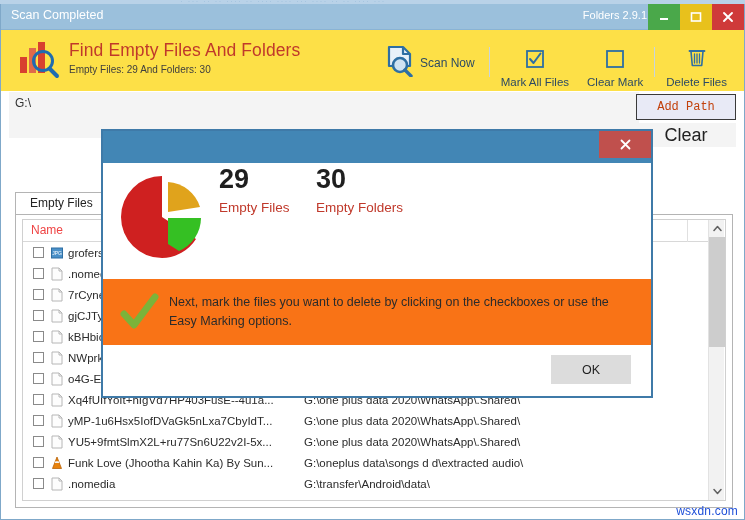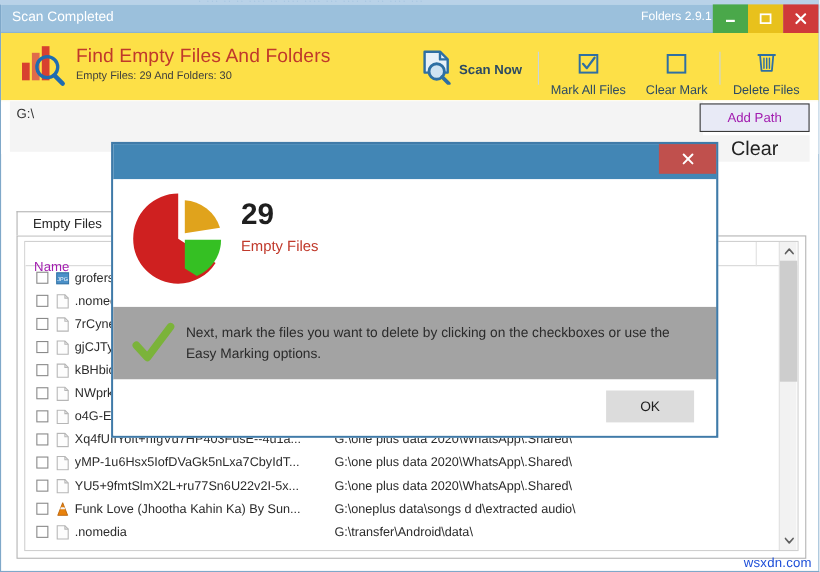--- a/index.html
+++ b/index.html
@@ -68,35 +68,35 @@
     font-size:10px; color:#3e3e3e; line-height:16px; margin-top:1px;
   }
 
   #tools { position:absolute; right:8px; top:6px; display:flex; align-items:flex-end; height:52px; }
   .tool {
     display:flex; flex-direction:column; align-items:center; justify-content:flex-end;
     padding:0 9px; cursor:pointer; height:50px;
   }
   .tool.horiz { flex-direction:row; align-items:center; padding-right:12px; }
   .tool .tlabel { font-size:11.5px; color:#2c4a63; margin-top:3px; white-space:nowrap; }
-  .tool.horiz .tlabel { margin-top:0; margin-left:4px; font-size:12px;font-weight:bold; }
+  .tool.horiz .tlabel { margin-top:0; margin-left:4px; font-size:12px; }
   .tsep { width:1px; height:30px; background:#c8d4de; align-self:center; margin:0 2px; }
 
   
   #pathrow { position:relative; height:48px; background:#ffffff; }
   #path-input {
     position:absolute; left:8px; top:0px; width:630px; height:46px;
     background:#f4f4f4; border:none;
     font-family:"Liberation Sans", sans-serif; font-size:12px; color:#333;
     padding:4px 6px; outline:none;
   }
   #btn-addpath {
     position:absolute; right:8px; top:2px; width:100px; height:26px;
     background:#e8eaf6; border:1px solid #3a3a3a;
-    font-family:Liberation Sans, sans-serif; font-size:12px; color:#a21caf;
+    font-family:Liberation Mono, monospace; font-size:12px; color:#c2410c;
     cursor:pointer;
   }
   #btn-clear {
     position:absolute; right:8px; top:31px; width:100px; height:24px;
     background:#f4f4f4; border:none;
     font-family:"Liberation Sans", sans-serif; font-size:18px; color:#222;
     cursor:pointer;
   }
 
   
@@ -109,21 +109,21 @@
   
   #listpanel {
     position:absolute; left:14px; top:210px; width:718px; height:294px;
     border:1px solid #b4b4b4; background:#ffffff;
   }
   #listinner { position:absolute; left:6px; top:4px; right:6px; bottom:6px; border:1px solid #d0d0d0; background:#fff; overflow:hidden;}
   #col-head {
     position:relative; height:22px; border-bottom:1px solid #d8d8d8; background:#ffffff;
   }
   #col-head .ch {
-    position:absolute; top:3px; font-size:12px; color:#a21caf;margin-top:12px;
+    position:absolute; top:3px; font-size:12px; color:#ef4444;
   }
   #col-name { left:8px; }
   #col-div1 { position:absolute; left:282px; top:0; width:1px; height:22px; background:#e0e0e0; }
   #col-div2 { position:absolute; left:664px; top:0; width:1px; height:22px; background:#e0e0e0; }
 
   .frow {
     position:relative; height:21px; display:flex; align-items:center;
     font-size:11.5px; color:#2b2b2b;
   }
   .frow .cb {
@@ -161,28 +161,28 @@
     background:#ffffff; border:2px solid #3f7aa8; z-index:20;
   }
   #modal-head { position:relative; height:32px; background:#4286b5; }
   #modal-close {
     position:absolute; right:0px; top:0px; width:52px; height:27px;
     background:#c0504d; display:flex; align-items:center; justify-content:center;
     cursor:pointer;
   }
   #modal-body { position:relative; height:116px; background:#ffffff; }
   #pie { position:absolute; left:18px; top:11px; width:86px; height:86px; }
-  .stat { position:absolute; top:16px; }
+  .stat { position:absolute; top:0; }
   .stat .num { font-size:27px; font-weight:bold; color:#1f1f1f; line-height:32px; }
   .stat .lab { font-size:13.5px; color:#c0392b; margin-top:5px; }
   #stat-files   { left:116px; }
   #stat-folders { left:213px; }
 
   #notice {
-    position:relative; height:66px; background:#a3a3a3; display:flex; align-items:center;
+    position:relative; height:66px; background:#f97316; display:flex; align-items:center;
   }
   #notice .check { width:40px; height:40px; margin-left:16px; margin-right:10px; flex:none; }
   #notice .ntext { font-size:12.5px; color:#2b2b2b; line-height:19px; padding-right:26px; }
 
   #modal-foot { position:relative; height:51px; background:#ffffff; }
   #btn-ok {
     position:absolute; right:20px; top:10px; width:80px; height:29px;
     background:#dcdcdc; border:none;
     font-family:"Liberation Sans", sans-serif; font-size:12.5px; color:#1f1f1f;
     cursor:pointer;
@@ -453,20 +453,24 @@
           <path d="M47 38 L47 8 A36 36 0 0 1 79 33 L47 38 Z" fill="#e0a31c"></path>
           <path d="M47 44 L80 44 A36 36 0 0 1 58 77 L47 70 Z" fill="#35c023"></path>
         </svg>
       </div>
 
       <div class="stat" id="stat-files">
         <div class="num">29</div>
         <div class="lab">Empty Files</div>
       </div>
 
+      <div class="stat" id="stat-folders">
+        <div class="num">30</div>
+        <div class="lab">Empty Folders</div>
+      </div>
     </div>
 
     <div id="notice">
       <span class="check">
         <svg width="40" height="40" viewBox="0 0 40 40">
           <path d="M5 22 L15 33 L36 5" fill="none" stroke="#7bb33a" stroke-width="7" stroke-linecap="round" stroke-linejoin="round"></path>
         </svg>
       </span>
       <div class="ntext">Next, mark the files you want to delete by clicking on the checkboxes or use the Easy Marking options.</div>
     </div>

